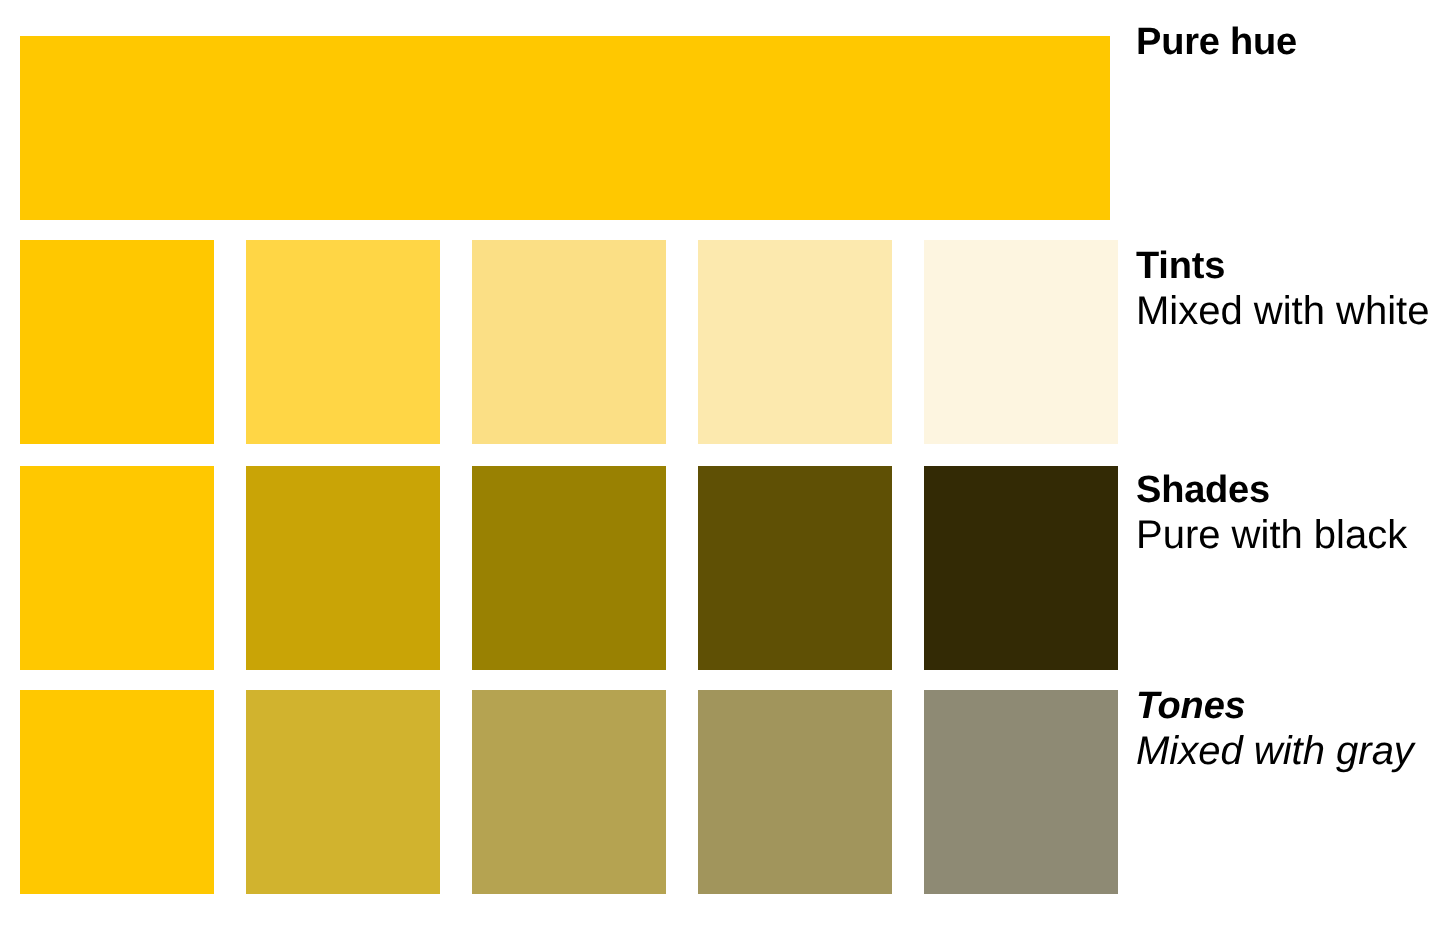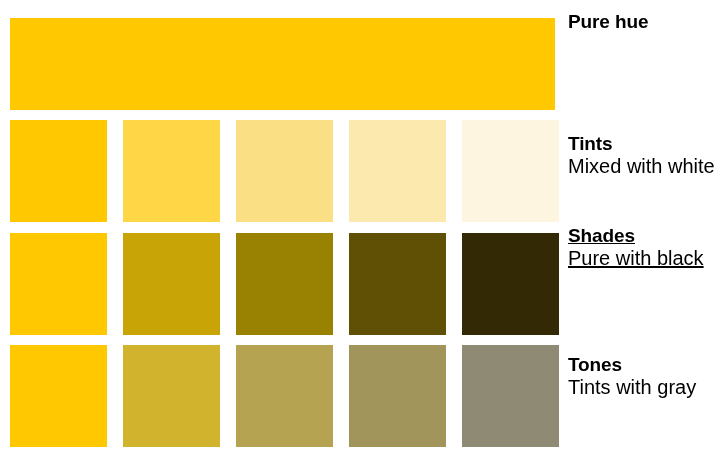--- a/index.html
+++ b/index.html
@@ -58,23 +58,23 @@
     top: 0;
     width: 152px;
     height: 470px;
   }
   .label-group {
     position: absolute;
     left: 0;
     width: 152px;
   }
   .lg-hue    { top: 10px;  }
-  .lg-tints  { top: 132px; }
-  .lg-shades { top: 224px; text-decoration: underline; }
-  .lg-tones  { top: 353px; }
+  .lg-tints  { top: 122px; }
+  .lg-shades { top: 234px; }
+  .lg-tones  { top: 342px; font-style: italic; }
 
   .label-title {
     font-size: 19px;
     font-weight: bold;
     line-height: 24px;
     letter-spacing: -0.1px;
     white-space: nowrap;
   }
   .label-sub {
     font-size: 20px;
@@ -132,18 +132,18 @@
       <div class="label-sub">Mixed with white</div>
     </div>
 
     <div class="label-group lg-shades">
       <div class="label-title">Shades</div>
       <div class="label-sub">Pure with black</div>
     </div>
 
     <div class="label-group lg-tones">
       <div class="label-title">Tones</div>
-      <div class="label-sub">Tints with gray</div>
+      <div class="label-sub">Mixed with gray</div>
     </div>
 
   </div>
 
 </div>
 
 </body></html>

